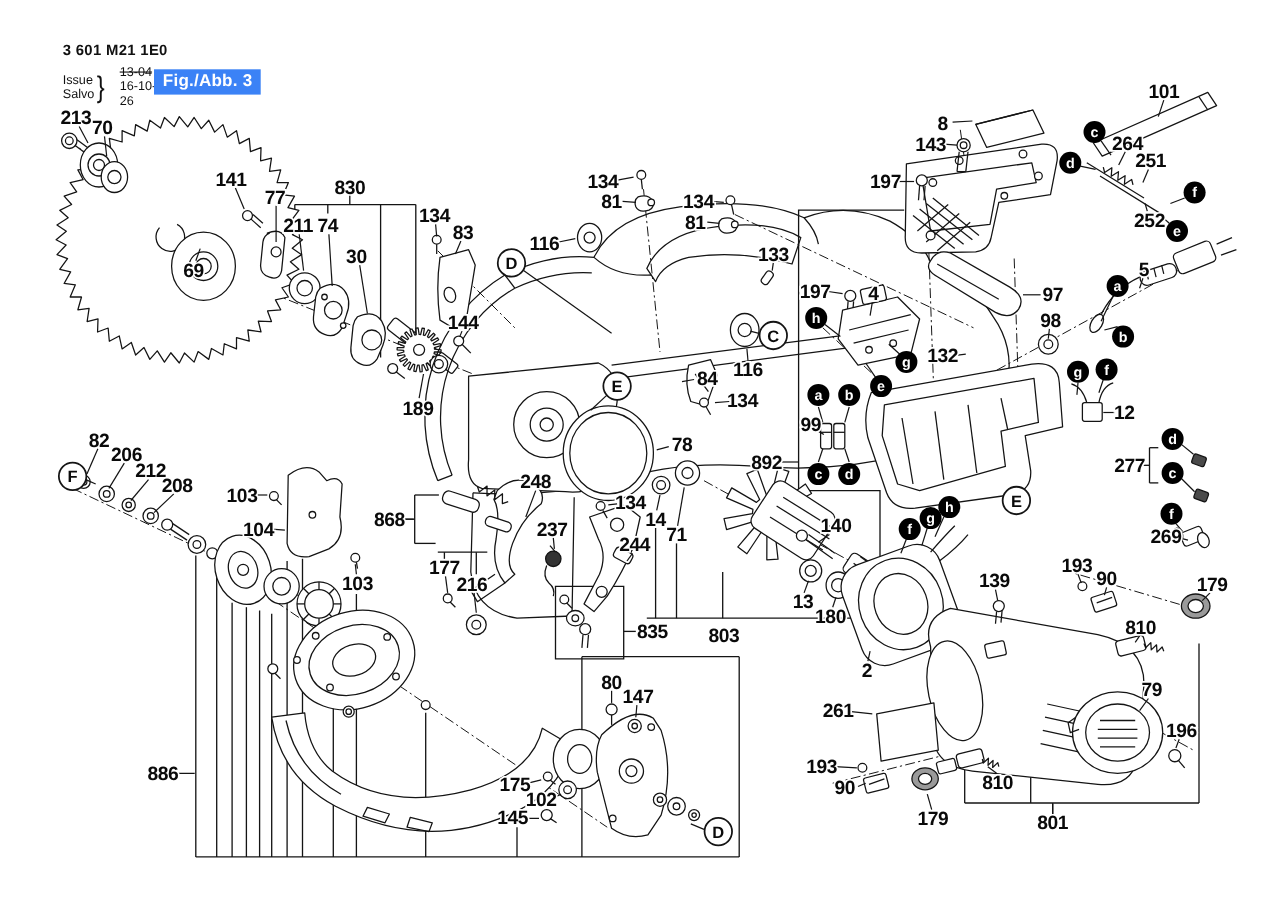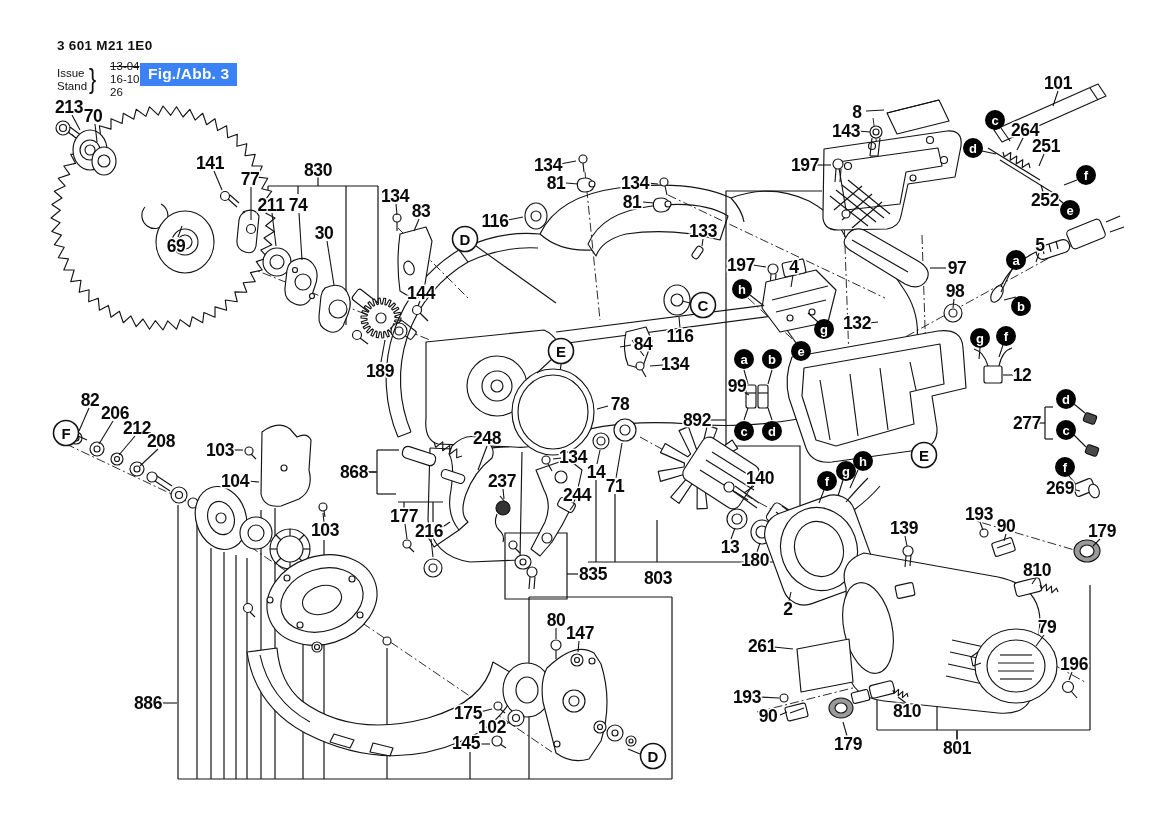--- a/index.html
+++ b/index.html
@@ -26,21 +26,21 @@
 </style>
 </head>
 <body>
 
 <div class="stage">
   <div class="hdr">
     <div class="typeno">3 601 M21 1E0</div>
     <div class="issue-block">
       <div class="issue-col">
         <div>Issue</div>
-        <div>Stand</div>
+        <div>Salvo</div>
       </div>
       <div class="brace">}</div>
       <div class="date-col">
         <div class="strike">13-04</div>
         <div>16-10-26</div>
       </div>
     </div>
   </div>
   <div class="figbadge">Fig./Abb. 3</div>
 

